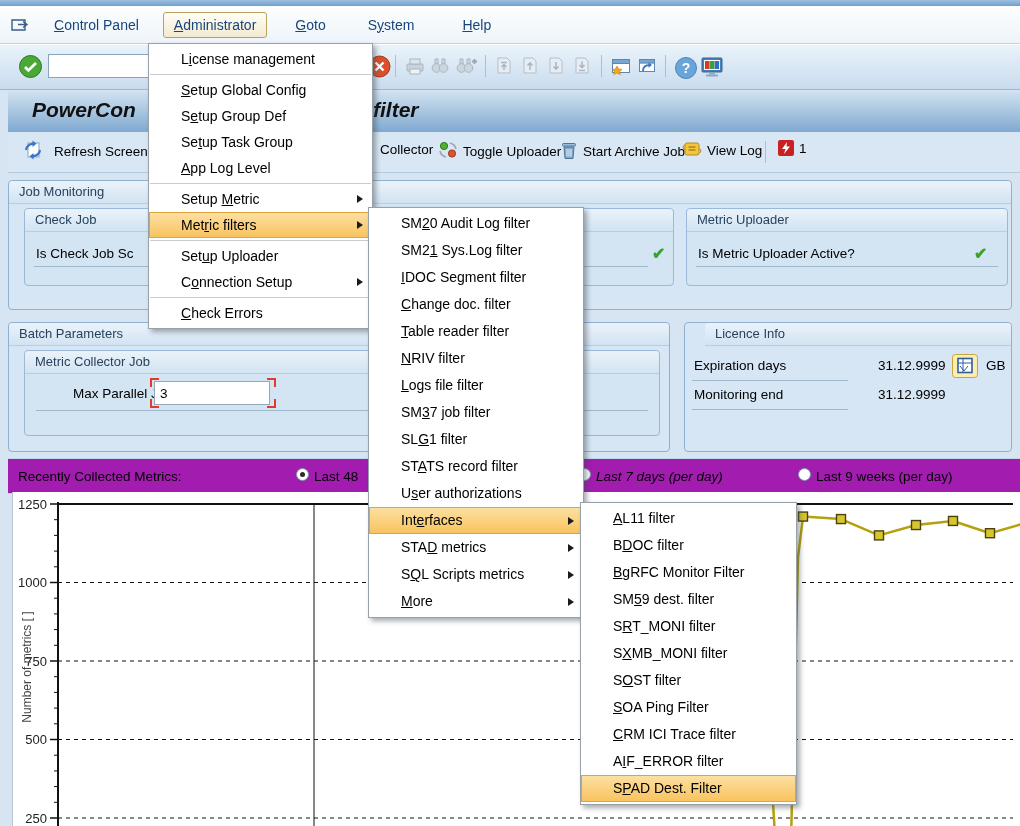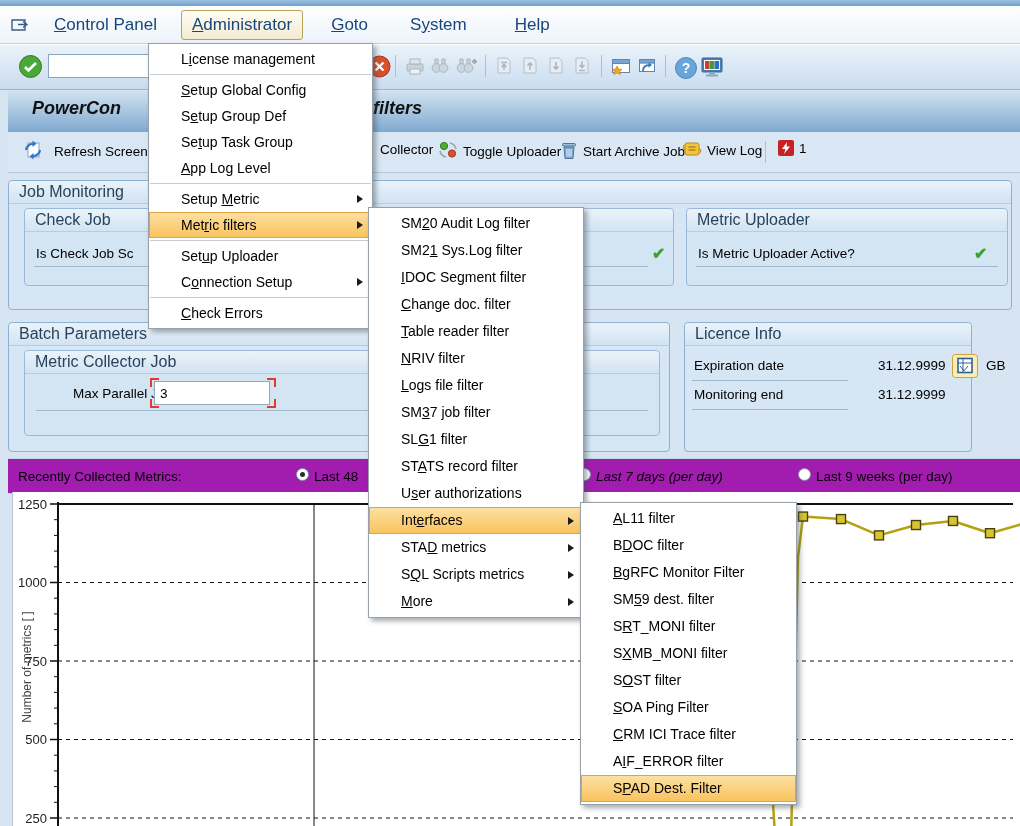--- a/index.html
+++ b/index.html
@@ -4,45 +4,45 @@
 <style>
   html,body{margin:0;padding:0;background:#eee;}
   #root{position:relative;width:1020px;height:826px;overflow:hidden;background:#d7e5f3;
         font-family:"Liberation Sans",sans-serif;color:#000;}
   
   #top-edge{position:absolute;left:0;top:0;width:1020px;height:6px;
             background:linear-gradient(#9dc0e0,#6f9fcc);}
   
   #menubar{position:absolute;left:0;top:6px;width:1020px;height:37px;
            background:linear-gradient(#fdfefe,#edf4fa);border-bottom:1px solid #c2d2e0;
-           display:flex;align-items:center;font-size:17px;color:#17457c;}
+           display:flex;align-items:center;font-size:14px;color:#17457c;}
   .mb-item{padding:4px 10px;white-space:nowrap;cursor:default;}
   .mb-item.open{border:1px solid #b9a25c;border-radius:3px;
                 background:linear-gradient(#fffdf6,#f3ead0);}
   #sysmenu-icon{margin:0 8px 0 10px;display:inline-flex;}
   
   #toolbar{position:absolute;left:0;top:44px;width:1020px;height:44px;
            background:linear-gradient(#eaf3fb,#c9dcee);
            border-top:1px solid #fff;border-bottom:1px solid #9db7ce;}
   .tb-abs{position:absolute;display:inline-flex;align-items:center;justify-content:center;}
   #command-field{position:absolute;left:48px;top:9px;width:182px;height:24px;
                  border:1px solid #8aa5bd;background:#fff;font-size:13px;padding:0 4px;
                  box-sizing:border-box;}
   .tb-sep{position:absolute;top:10px;width:0;height:22px;border-left:1px solid #b0bfcc;}
   
   #titlebar{position:absolute;left:8px;top:90px;width:1012px;height:42px;
             background:linear-gradient(#d3e4f2,#7fa9d0);border-bottom:1px solid #5d89b4;}
-  .title-frag{position:absolute;top:8px;font-size:18px;font-weight:bold;font-style:italic;color:#111;}
+  .title-frag{position:absolute;top:8px;font-size:21px;font-weight:bold;font-style:italic;color:#111;}
   
   #appbar{position:absolute;left:8px;top:132px;width:1012px;height:40px;background:#d9e7f4;
           border-bottom:1px solid #b3c9dd;font-size:13.5px;}
   .ab-btn{position:absolute;top:8px;display:inline-flex;align-items:center;gap:5px;white-space:nowrap;}
   
   .tray{position:absolute;border:1px solid #8fb1d1;background:#d7e6f4;border-radius:4px;box-sizing:border-box;}
-  .tray-cap{height:22px;line-height:22px;padding:0 10px;font-size:16px;color:#28425d;
+  .tray-cap{height:22px;line-height:22px;padding:0 10px;font-size:13px;color:#28425d;
             background:linear-gradient(#eaf3fb,#d2e3f2);border-bottom:1px solid #b7cde0;
             border-radius:4px 4px 0 0;white-space:nowrap;overflow:hidden;}
   .tray.inner{border:1px solid #9ab9d9;background:#d3e4f3;}
   .rowlabel{position:absolute;font-size:13.5px;color:#000;white-space:nowrap;}
   .hline{position:absolute;border-bottom:1px solid #9fb8cc;}
   .okcheck{position:absolute;font-size:16px;font-weight:bold;color:#3aa32a;}
   
   #mpj-wrap{position:absolute;left:150px;top:378px;width:126px;height:30px;}
   #mpj-input{position:absolute;left:4px;top:3px;width:116px;height:24px;box-sizing:border-box;
              border:1px solid #93a8bb;background:#fff;font-size:13.5px;padding:0 5px;
@@ -178,21 +178,21 @@
             <rect x="9.8" y="5" width="4.5" height="8" fill="#3f9e3a"></rect>
             <rect x="14.6" y="5" width="4.5" height="8" fill="#2f6fc2"></rect>
             <rect x="9" y="16" width="6" height="2.5" fill="#8aa8c4"></rect>
             <rect x="6" y="18.5" width="12" height="2" fill="#8aa8c4"></rect>
           </svg>
         </span></span>
   </div>
 
   <div id="titlebar">
     <span class="title-frag" style="left:24px;">PowerCon</span>
-    <span class="title-frag" style="left:365px;">filters</span>
+    <span class="title-frag" style="left:365px;">filter</span>
   </div>
 
   <div id="appbar">
     <span class="ab-btn" style="left:14px;gap:10px;">
       <span><svg width="22" height="20">
             <rect x="6" y="3" width="11" height="14" fill="#fff" stroke="#8aa5bf"></rect>
             <path d="M4 10a7 7 0 0 1 7-6.2" stroke="#3a76c4" stroke-width="2.2" fill="none"></path>
             <path d="M18 10a7 7 0 0 1-7 6.2" stroke="#3a76c4" stroke-width="2.2" fill="none"></path>
             <path d="M10.5 0.5l4 3.3-4 3.2z" fill="#3a76c4"></path>
             <path d="M11.5 13l-4 3.3 4 3.2z" fill="#3a76c4"></path>
@@ -265,24 +265,24 @@
   <span class="rowlabel" style="left:38px;top:386px;margin-left:35px;">Max Parallel Jobs</span>
   <div class="hline" style="left:36px;top:390px;width:612px;height:20px;"></div>
   <div id="mpj-wrap">
     <input id="mpj-input" value="3" style="">
     <span class="fc tl"></span>
     <span class="fc tr"></span>
     <span class="fc bl"></span>
     <span class="fc br"></span>
   </div>
 
-  <div class="tray" style="left:684px;top:322px;width:288px;height:130px;">
+  <div class="tray" style="left:684px;top:322px;width:328px;height:130px;padding-left:20px;">
     <div class="tray-cap">Licence Info</div>
   </div>
-  <span class="rowlabel" style="left:694px;top:358px;">Expiration date</span>
+  <span class="rowlabel" style="left:694px;top:358px;">Expiration days</span>
   <span class="rowlabel" style="left:878px;top:358px;">31.12.9999</span>
   <div class="hline" style="left:692px;top:360px;width:156px;height:20px;"></div>
   <span class="tb-abs" style="left:952px;top:354px;">
     <svg width="26" height="24">
         <rect x="0.5" y="0.5" width="25" height="23" rx="3" fill="#fdeeb0" stroke="#c8a23c"></rect>
         <rect x="6" y="4.5" width="14" height="14" fill="#fff" stroke="#2e5f9e" stroke-width="1.6"></rect>
         <path d="M6 9h14M11 4.5v14M8 12l4 5M16 12l-4 5" stroke="#2e5f9e" stroke-width="1"></path>
       </svg>
   </span>
   <span class="rowlabel" style="left:986px;top:358px;">GB</span>

